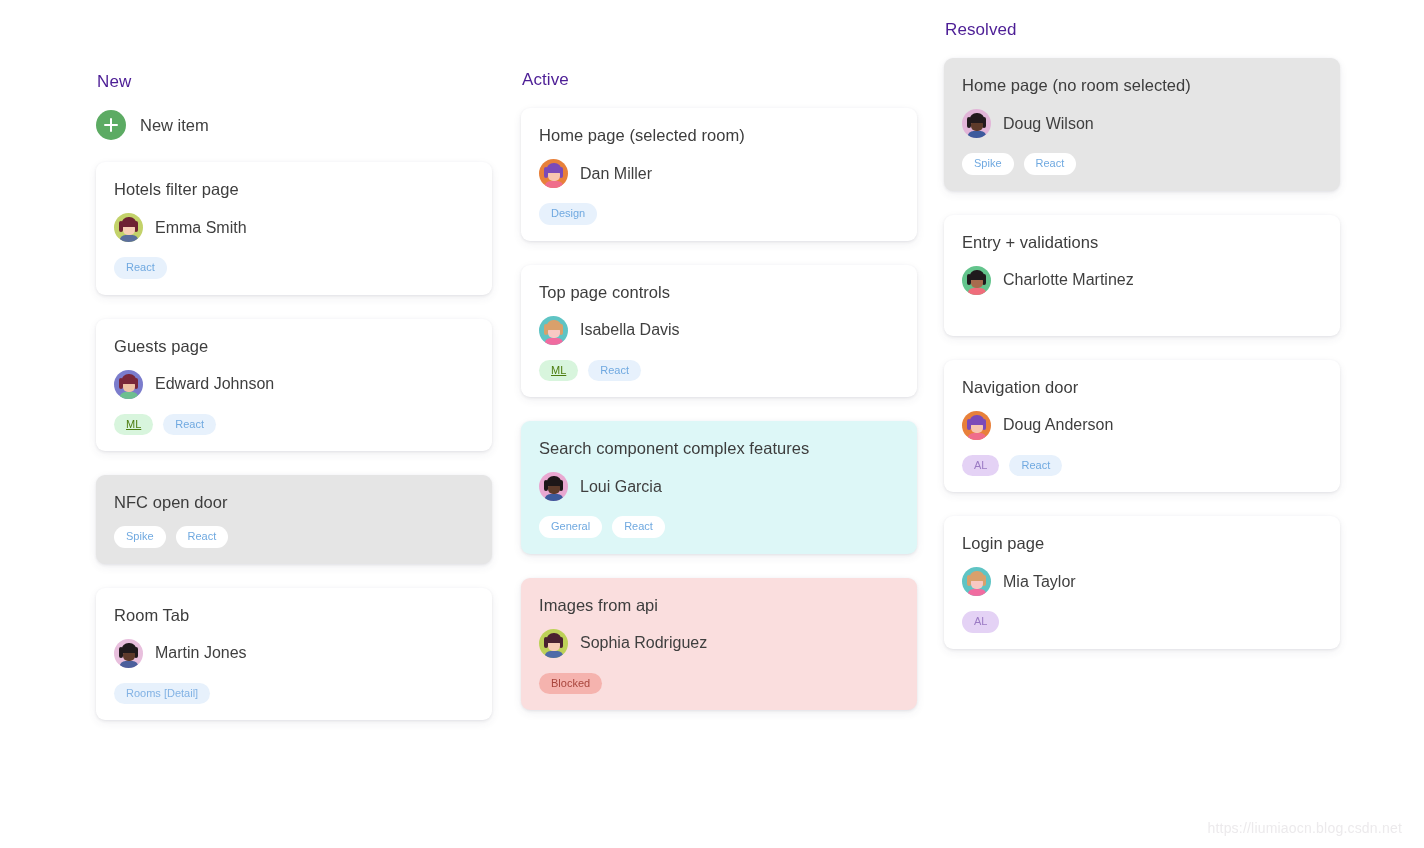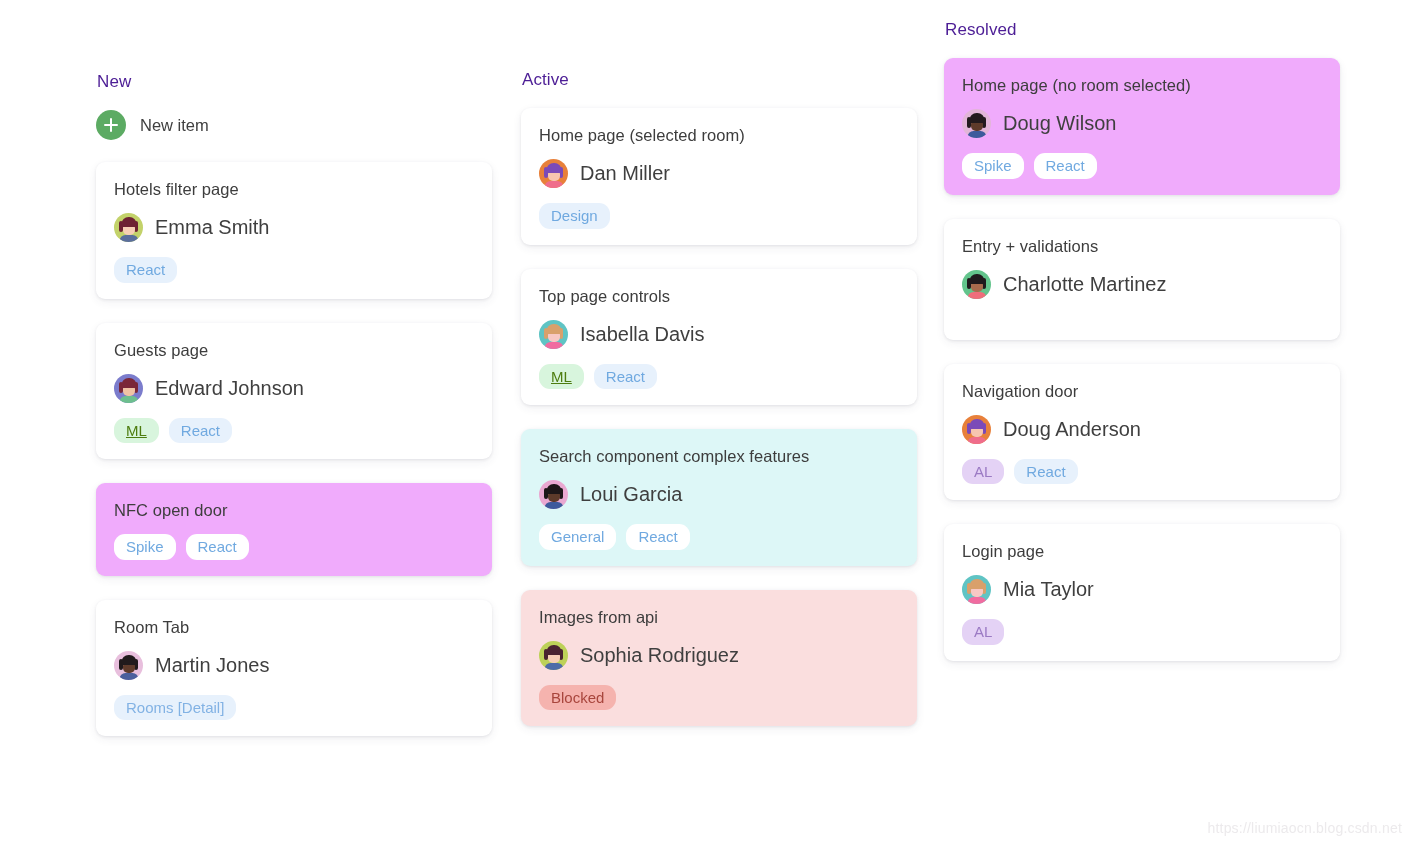--- a/index.html
+++ b/index.html
@@ -71,39 +71,39 @@
 
   .card {
     background: #ffffff;
     border-radius: 9px;
     padding: 18px 18px 16px 18px;
     margin-bottom: 24px;
     box-shadow: 0 1px 3px rgba(60,60,80,.10), 0 3px 10px rgba(60,60,80,.07);
     cursor: pointer;
   }
   .card.tall   { padding-bottom: 26px; }
-  .card.purple { background: #f0abfc; }
+  .card.purple { background: #e5e5e5; }
   .card.cyan   { background: #ddf7f7; }
   .card.pink   { background: #fadede; }
 
   .card-title {
     font-size: 16.5px;
     color: #3d3d3d;
     margin-bottom: 14px;
     letter-spacing: .05px;
   }
 
   .assignee {
     display: flex;
     align-items: center;
     gap: 12px;
     margin-bottom: 15px;
   }
   .assignee-name {
-    font-size: 20px;
+    font-size: 16px;
     color: #3f3f3f;
   }
 
   .avatar {
     width: 29px; height: 29px;
     border-radius: 50%;
     flex: none;
     position: relative;
     overflow: hidden;
   }
@@ -137,21 +137,21 @@
     left: 50%;
     transform: translateX(-50%);
     bottom: 0;
     width: 19px; height: 7px;
     border-radius: 6px 6px 0 0;
   }
 
   .tags { display: flex; gap: 10px; flex-wrap: wrap; }
 
   .tag {
-    font-size: 15px;
+    font-size: 11px;
     padding: 5px 12px 5.5px 12px;
     border-radius: 11px;
     line-height: 1;
     white-space: nowrap;
   }
   .tag-react   { background: #e7f1fc; color: #70a9e0; }
   .tag-design  { background: #e7f1fc; color: #70a9e0; }
   .tag-rooms   { background: #e7f1fc; color: #82b2e4; }
   .tag-ml      { background: #d8f5dd; color: #4d7c0f; text-decoration: underline; }
   .tag-al      { background: #e4d2f5; color: #9b7ac4; }

